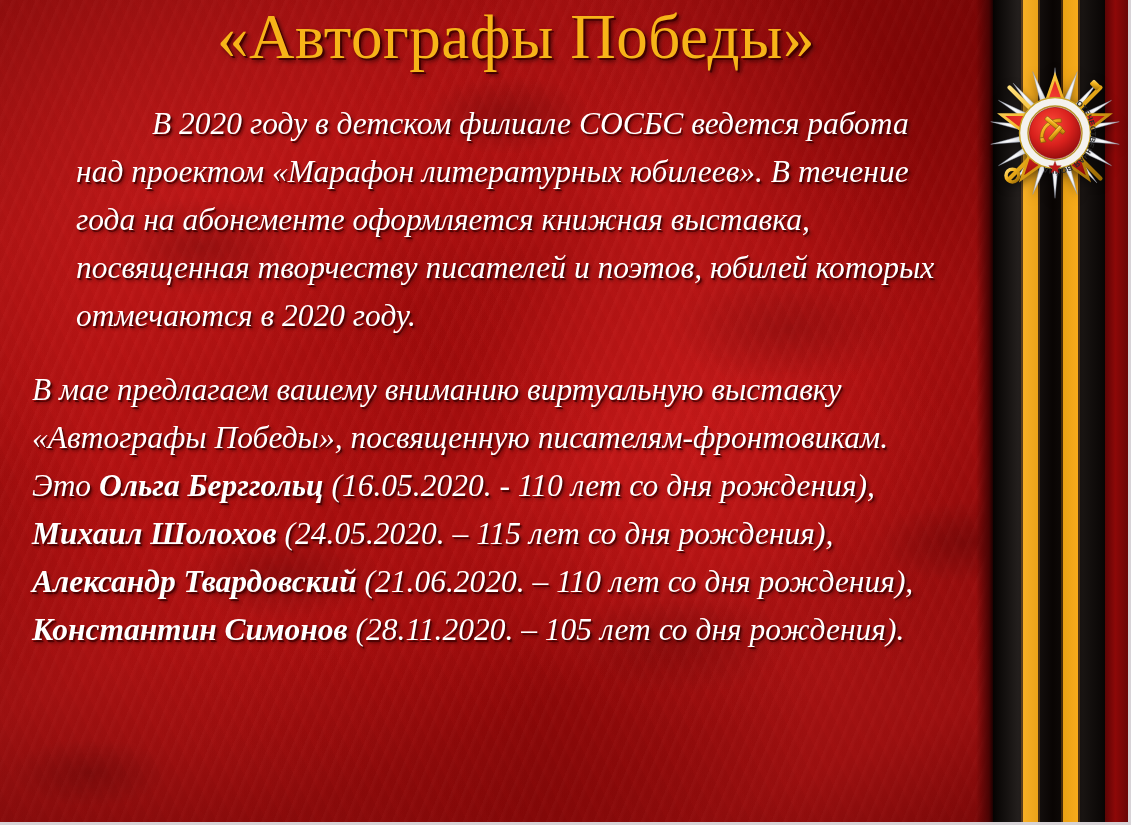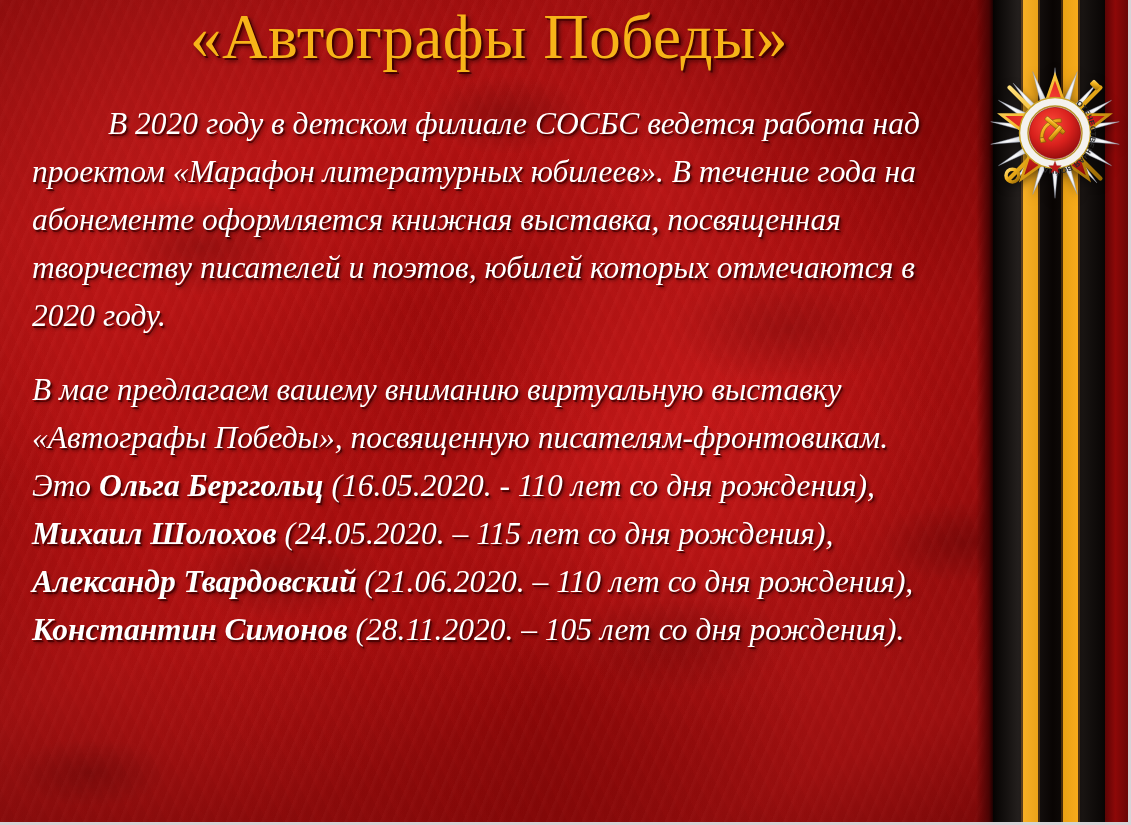--- a/index.html
+++ b/index.html
@@ -137,38 +137,39 @@
     font-family: "Liberation Serif", "DejaVu Serif", serif;
     font-size: 63px;
     font-weight: 400;
     line-height: 1.05;
     color: #f7b418;
     letter-spacing: .5px;
     text-shadow:
        2px 2px 0 rgba(60,0,0,.80),
        3px 3px 4px rgba(30,0,0,.70);
     white-space: nowrap;
+    padding-left: 27px;
   }
 
   
   .body {
     position: absolute;
     left: 32px;
     top: 100px;
     width: 920px;
     color: #ffffff;
     font-style: italic;
     font-size: 31.5px;
     line-height: 48px;
     text-shadow:
       1.5px 1.5px 0 rgba(70,0,0,.78),
       2.5px 2.5px 3px rgba(40,0,0,.55);
   }
   .para  { margin: 0 0 12px 0; }
-  .para-1 { text-indent: 76px; }
+  .para-1 { text-indent: 76px; margin-left: 44px; }
   .para-2 { margin-top: 26px; }
   .nm { font-weight: bold; }
 </style>
 </head>
 <body>
 
 <div id="slide">
 
   <div class="bg-base"></div>
   <div class="bg-petals"></div>

